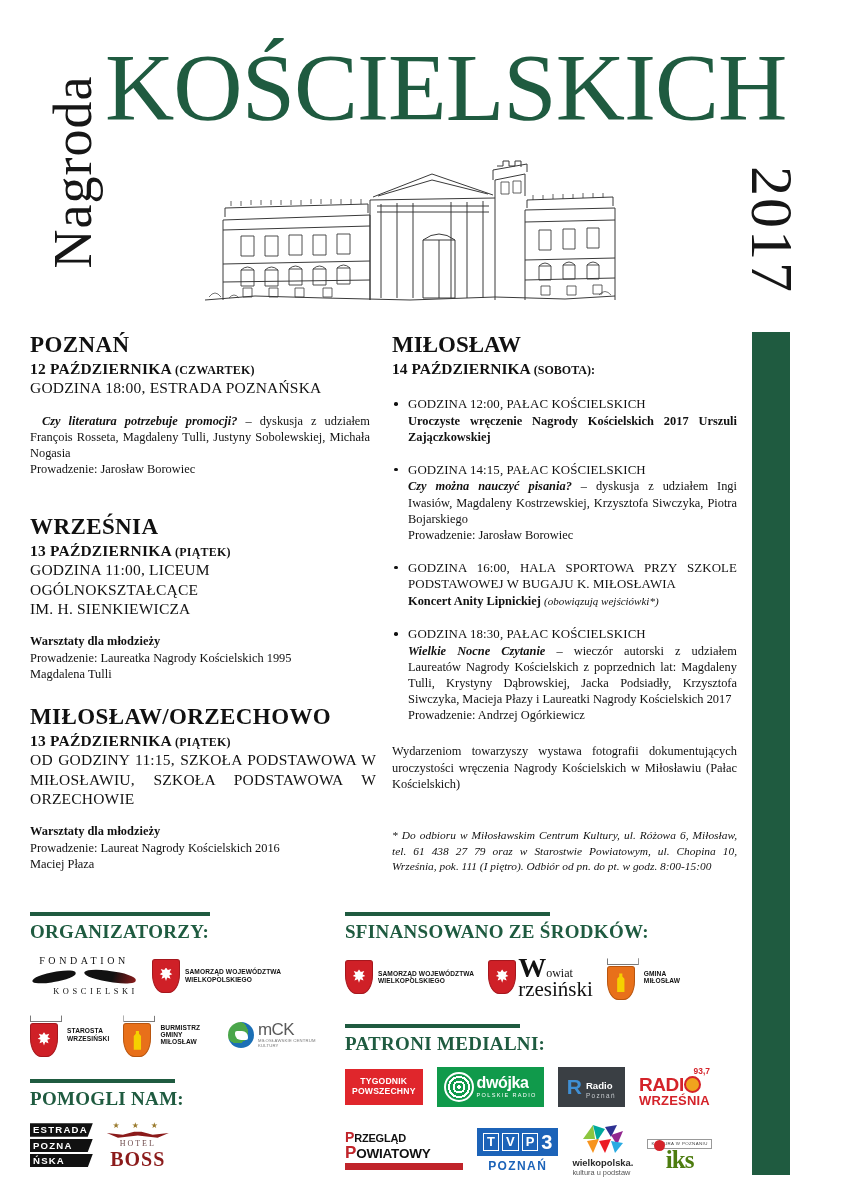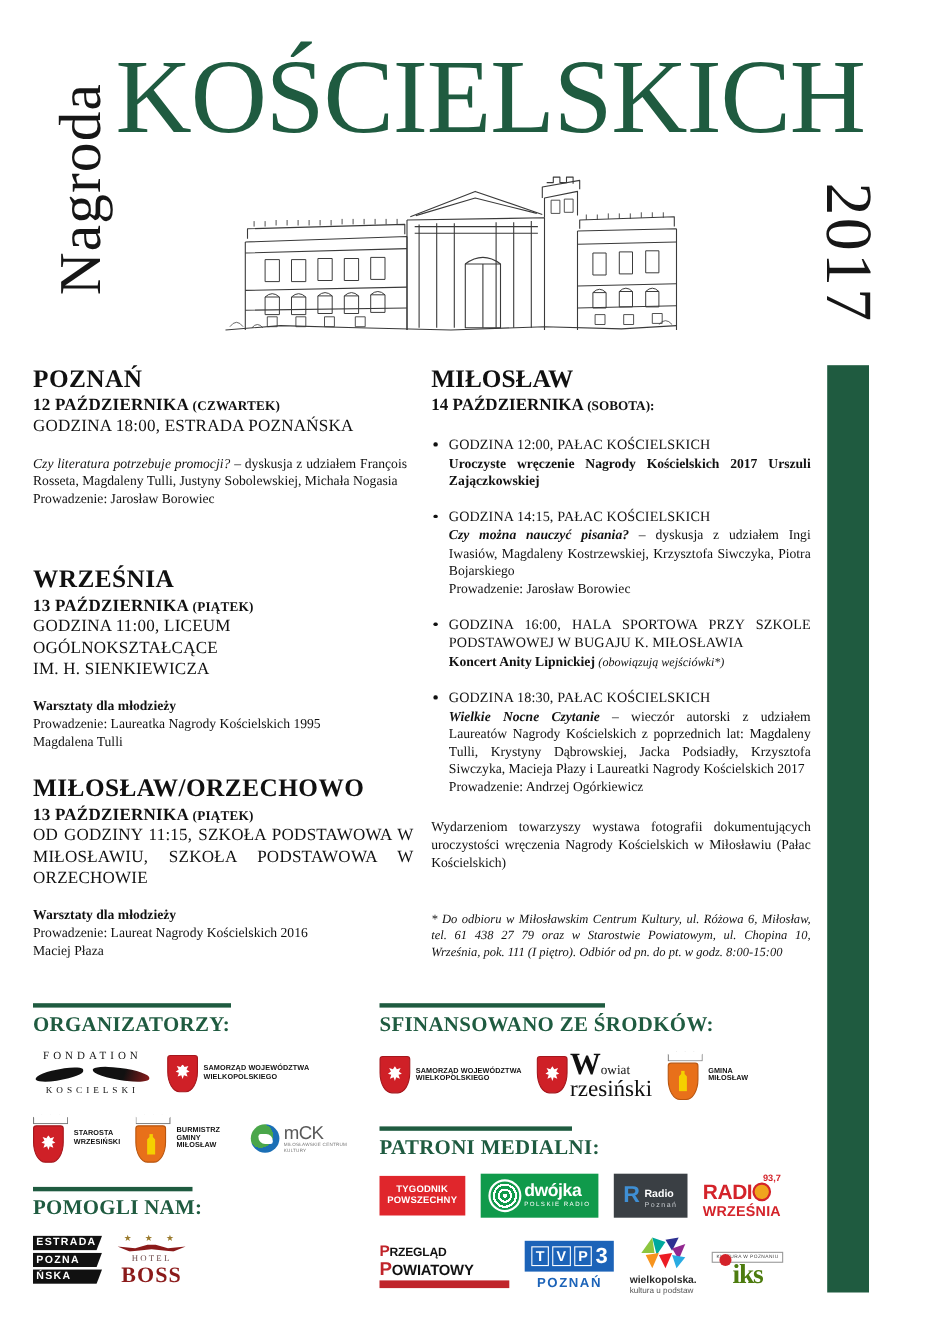--- a/index.html
+++ b/index.html
@@ -52,21 +52,21 @@
   .city{
     font-size:23px;font-weight:bold;letter-spacing:.4px;
     margin:0 0 1px 0;line-height:1.12;
   }
   .dateline{font-size:15.5px;font-weight:bold;letter-spacing:.2px;line-height:1.25;margin:0;}
   .dateline .paren{font-size:12px;font-weight:bold;}
   .place{font-size:15.5px;letter-spacing:.2px;line-height:1.25;margin:0;}
   .place.just{text-align:justify;}
 
   .desc{font-size:12.4px;line-height:1.31;margin:15px 0 0 0;text-align:justify;}
-  .desc .it{font-style:italic;font-weight:normal;}
+  .desc .it{font-style:italic;font-weight:bold;margin-left:12px;}
   .desc .bold{font-weight:bold;}
 
   .sec{margin-bottom:0;}
   .sec-poznan{position:absolute;top:0;left:0;width:340px;}
   .sec-wrzesnia{position:absolute;top:182px;left:0;width:340px;}
   .sec-milorz{position:absolute;top:372px;left:0;width:346px;}
 
   
   .ms-head{font-size:23px;font-weight:bold;margin:0 0 1px 0;line-height:1.12;}
   .ms-date{font-size:15.5px;font-weight:bold;line-height:1.25;margin:0 0 18px 0;}
@@ -143,21 +143,21 @@
   }
   .fondation .swoosh:before{
     content:"";position:absolute;left:2px;top:4px;width:44px;height:10px;
     background:#111;border-radius:60% 40% 55% 45%;transform:rotate(-9deg);
   }
   .fondation .swoosh:after{
     content:"";position:absolute;right:2px;top:3px;width:52px;height:11px;
     background:linear-gradient(100deg,#111 55%,#8d1b1b 100%);
     border-radius:45% 55% 40% 60%;transform:rotate(7deg);
   }
-  .fondation .b{font-size:8.4px;letter-spacing:3.6px;}
+  .fondation .b{font-size:8.4px;letter-spacing:3.6px;text-align:right;}
 
   .mck{display:flex;align-items:center;gap:4px;}
   .mck-mark{
     width:26px;height:26px;border-radius:50%;
     background:radial-gradient(circle at 35% 40%,#4aa64a 0 48%,#1b6fb5 48% 100%);
     position:relative;flex:0 0 auto;
   }
   .mck-mark:after{
     content:"";position:absolute;left:7px;top:9px;width:13px;height:9px;
     background:#fff;border-radius:2px 6px 2px 6px;

